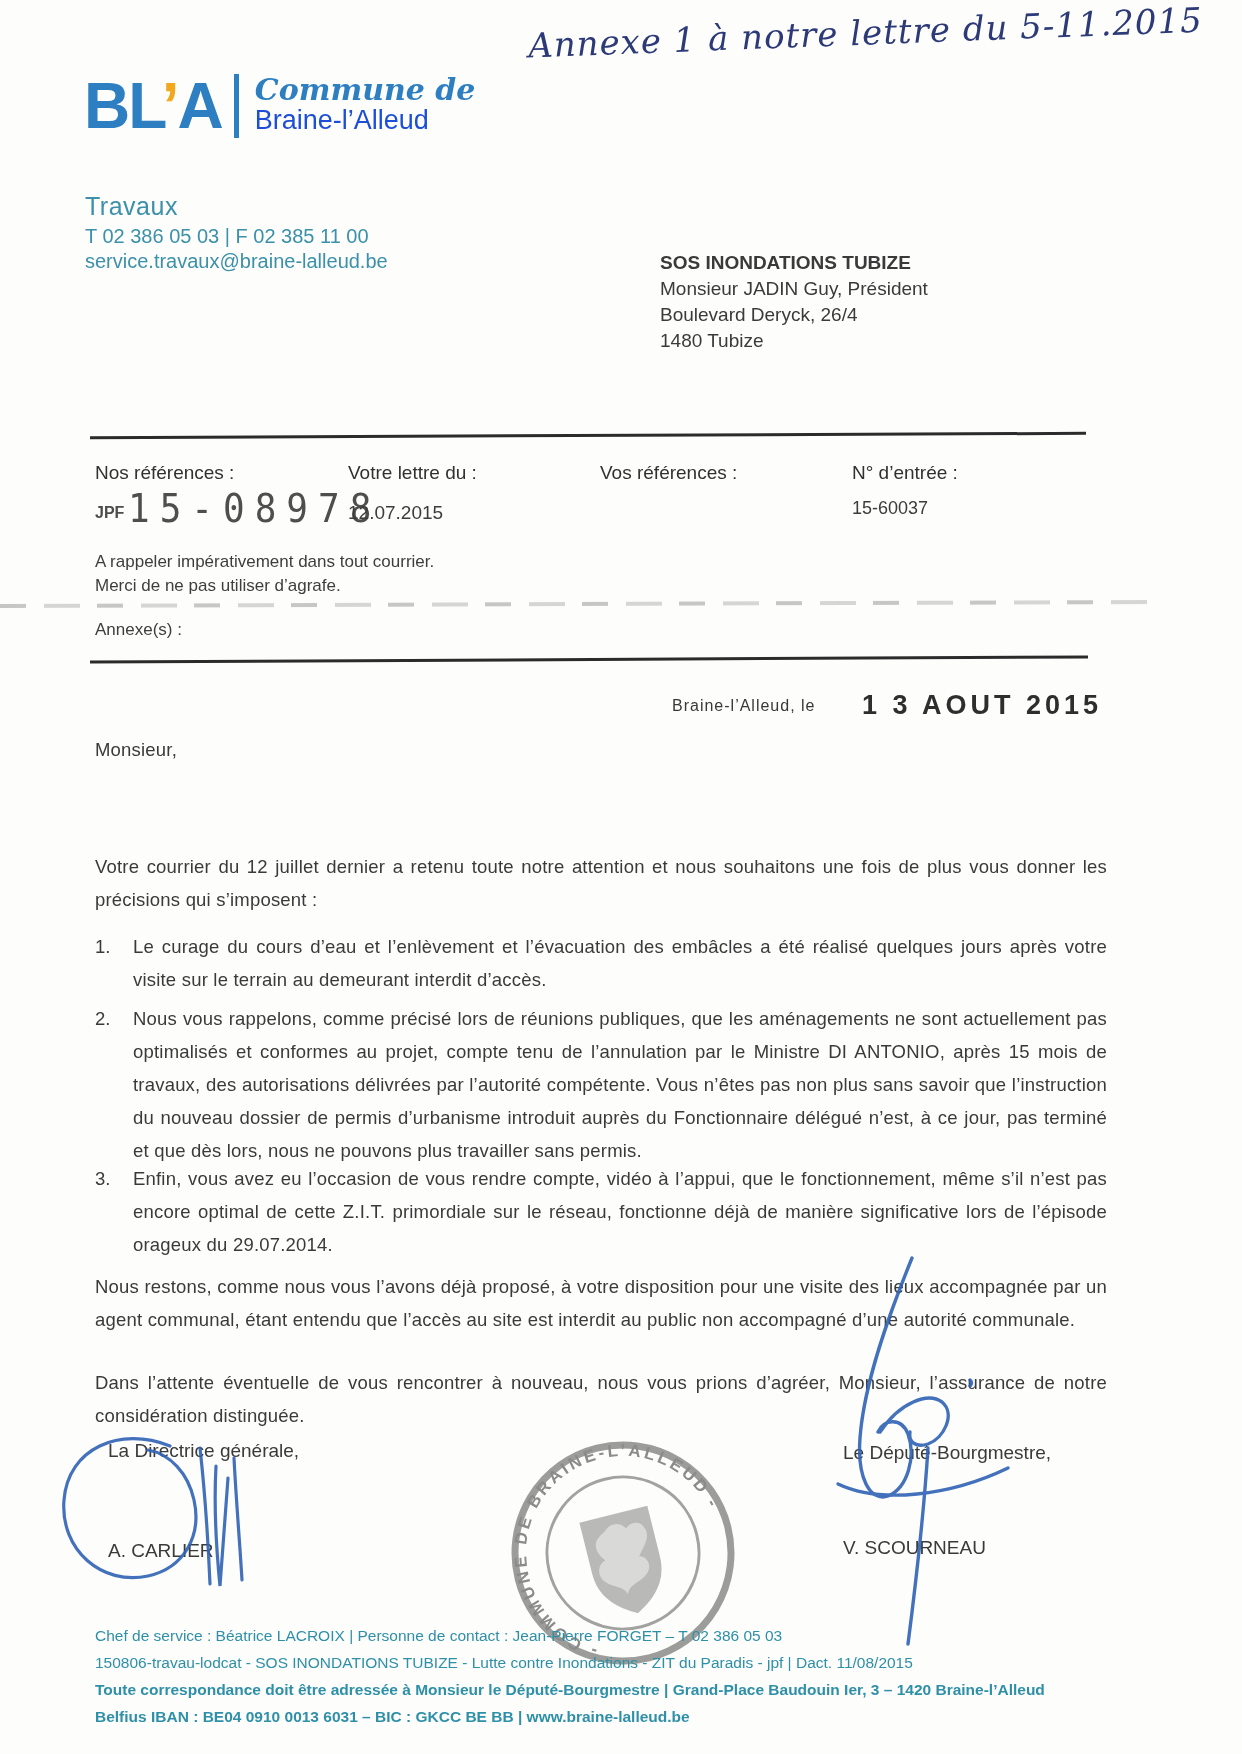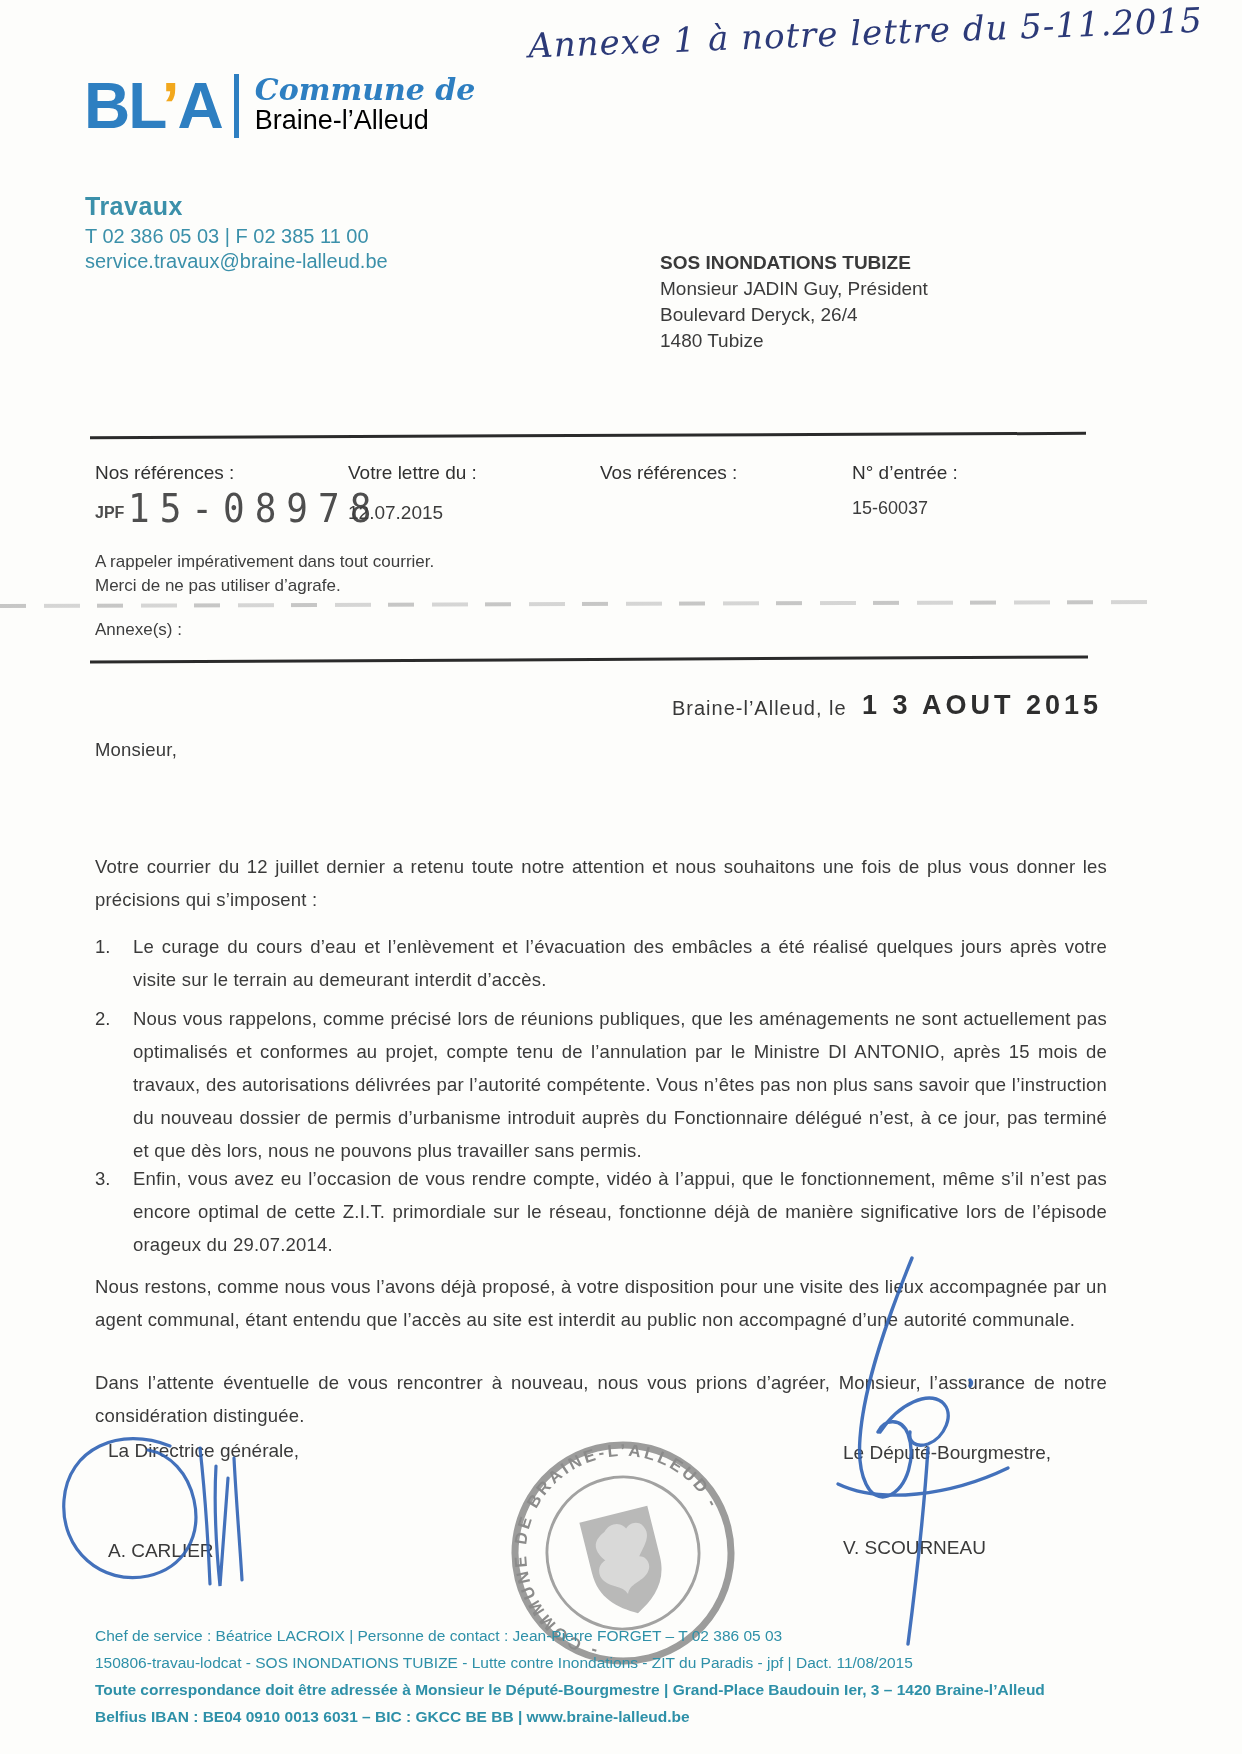--- a/index.html
+++ b/index.html
@@ -19,24 +19,24 @@
     font-style:italic;font-size:34px;line-height:1.1;
     color:#2c3a78;transform:rotate(-2.2deg);
     letter-spacing:1px;white-space:nowrap;
   }
   
   .logo{position:absolute;left:84px;top:74px;display:flex;align-items:flex-start;}
   .logo-acronym{font-size:64px;font-weight:bold;letter-spacing:-2px;color:#2e7fc1;line-height:1;}
   .logo-apos{color:#f2a81d;}
   .logo-bar{width:5px;height:64px;background:#2e7fc1;margin:0 16px 0 12px;}
   .logo-org1{font-family:"DejaVu Serif", serif;font-style:italic;font-size:30px;font-weight:bold;color:#2e7fc1;line-height:1.05;}
-  .logo-org2{font-size:27px;color:#000000;line-height:1.1;}
+  .logo-org2{font-size:27px;color:#1d4ed8;line-height:1.1;}
   
   .dept{position:absolute;left:85px;top:192px;color:#3b90aa;}
-  .dept-name{font-size:25px;font-weight:bold;letter-spacing:.5px;}
+  .dept-name{font-size:25px;font-weight:normal;letter-spacing:.5px;}
   .dept-phone{font-size:20px;margin-top:4px;}
   .dept-email{font-size:20px;margin-top:2px;}
   
   .recipient{position:absolute;left:660px;top:250px;font-size:19px;line-height:26px;color:#3a3a3a;}
   .recipient-org{font-weight:bold;}
   
   .rule{position:absolute;background:#2b2b2b;height:3px;}
   .rule-1{left:90px;top:434px;width:996px;transform:rotate(-.25deg);}
   .rule-2{left:90px;top:658px;width:998px;transform:rotate(-.3deg);}
   .rule-torn{
@@ -52,21 +52,21 @@
     position:absolute;left:128px;top:488px;
     font-family:"DejaVu Sans Mono", monospace;
     font-size:36px;letter-spacing:10px;color:#4e4e4e;
     transform:scaleY(1.08);
   }
   .ref-letterdate{position:absolute;left:348px;top:502px;font-size:19px;}
   .ref-entry{position:absolute;left:852px;top:498px;font-size:18px;}
   .ref-notes{position:absolute;left:95px;top:550px;font-size:17px;line-height:24px;color:#3e3e3e;}
   .annex{position:absolute;left:95px;top:620px;font-size:17px;color:#3e3e3e;}
   
-  .dateline-place{position:absolute;left:672px;top:697px;font-size:20px;letter-spacing:1px;color:#383838;}
+  .dateline-place{position:absolute;left:672px;top:697px;font-size:16px;letter-spacing:1px;color:#383838;}
   .dateline-stamp{
     position:absolute;left:862px;top:690px;font-size:27px;font-weight:bold;
     letter-spacing:4px;color:#2e2e2e;transform:scaleY(1.05);
   }
   
   .body-text{position:absolute;left:95px;width:1012px;font-size:18.5px;line-height:33px;text-align:justify;color:#3a3a3a;letter-spacing:.2px;}
   .salutation{top:733px;text-align:left;}
   .objet{top:772px;display:flex;}
   .objet-label{flex:0 0 76px;text-decoration:underline;}
   .objet-text{flex:1;text-align:justify;}

